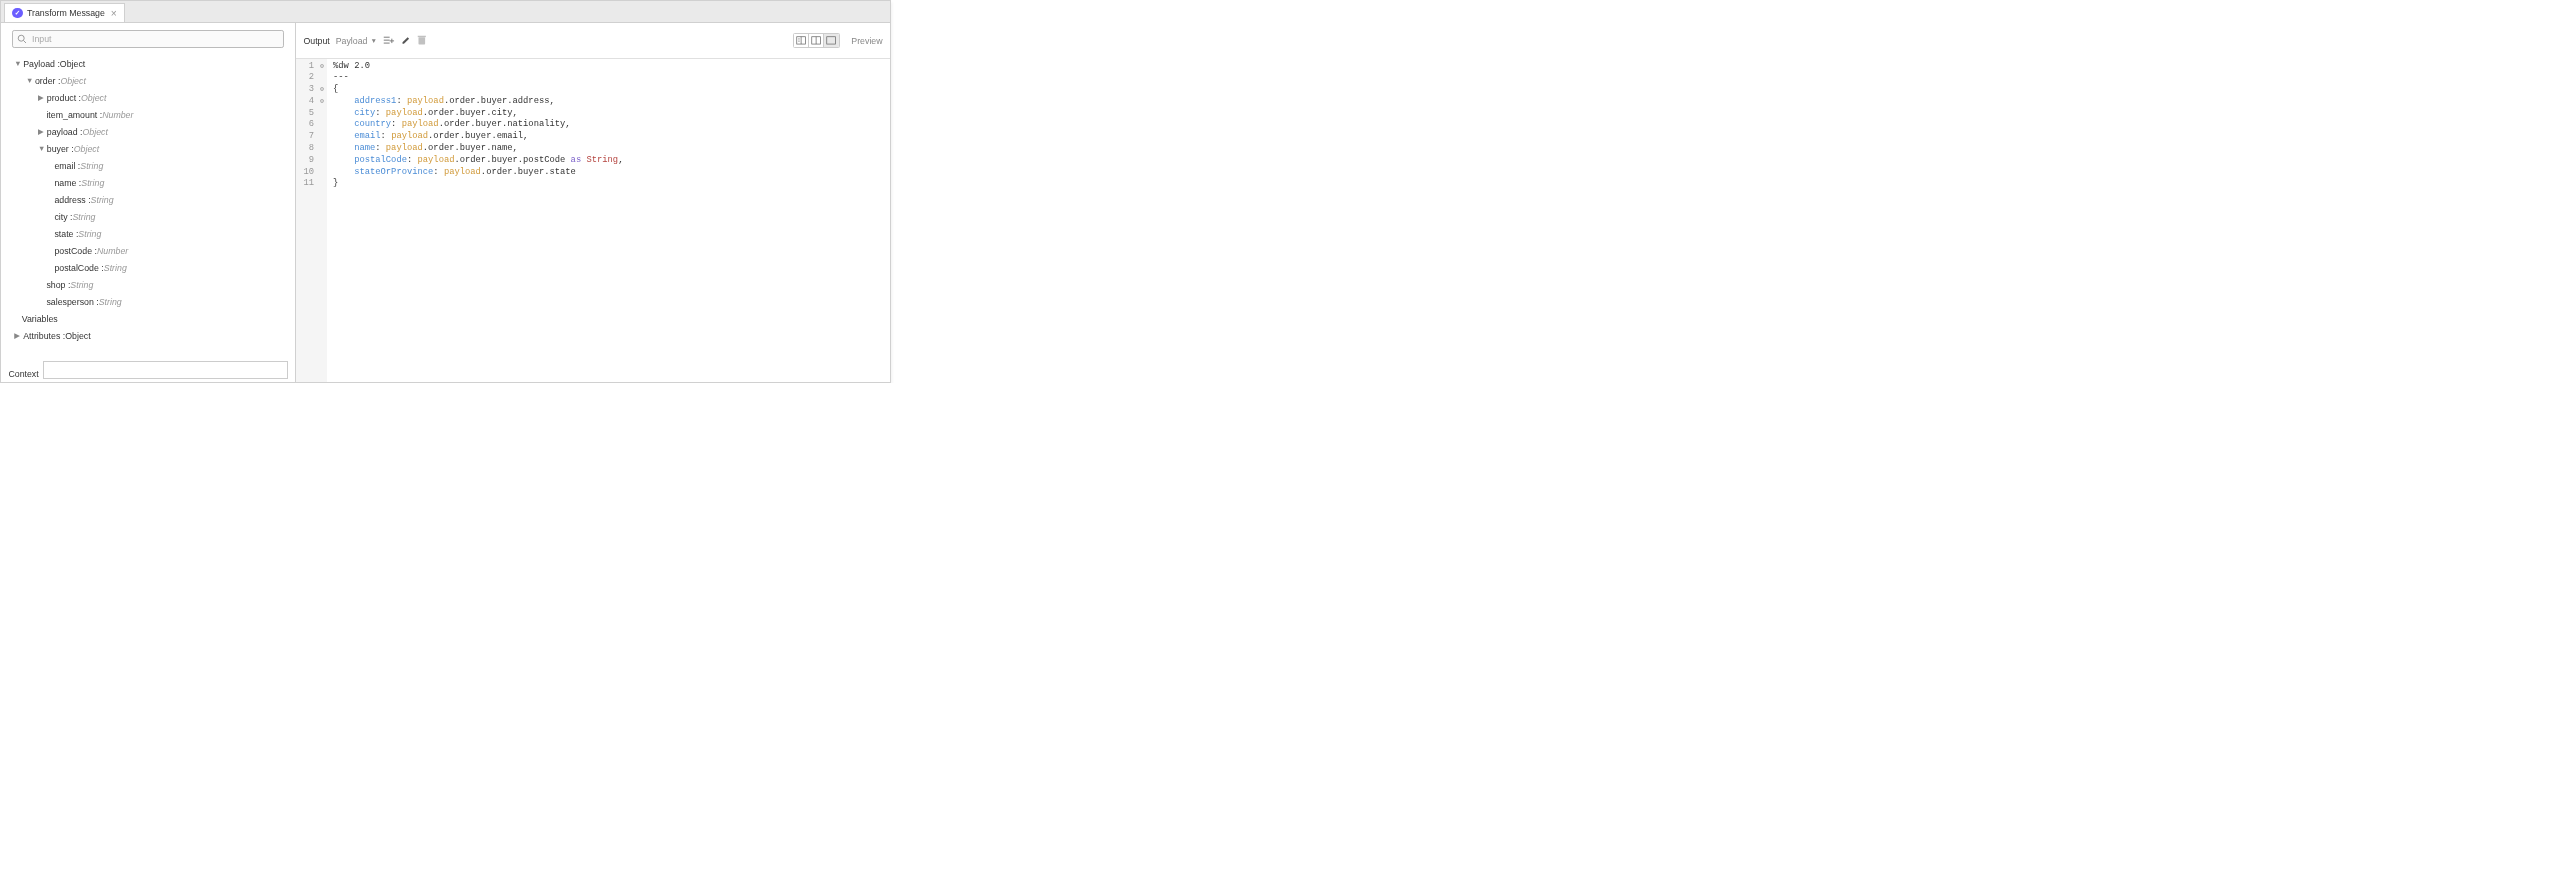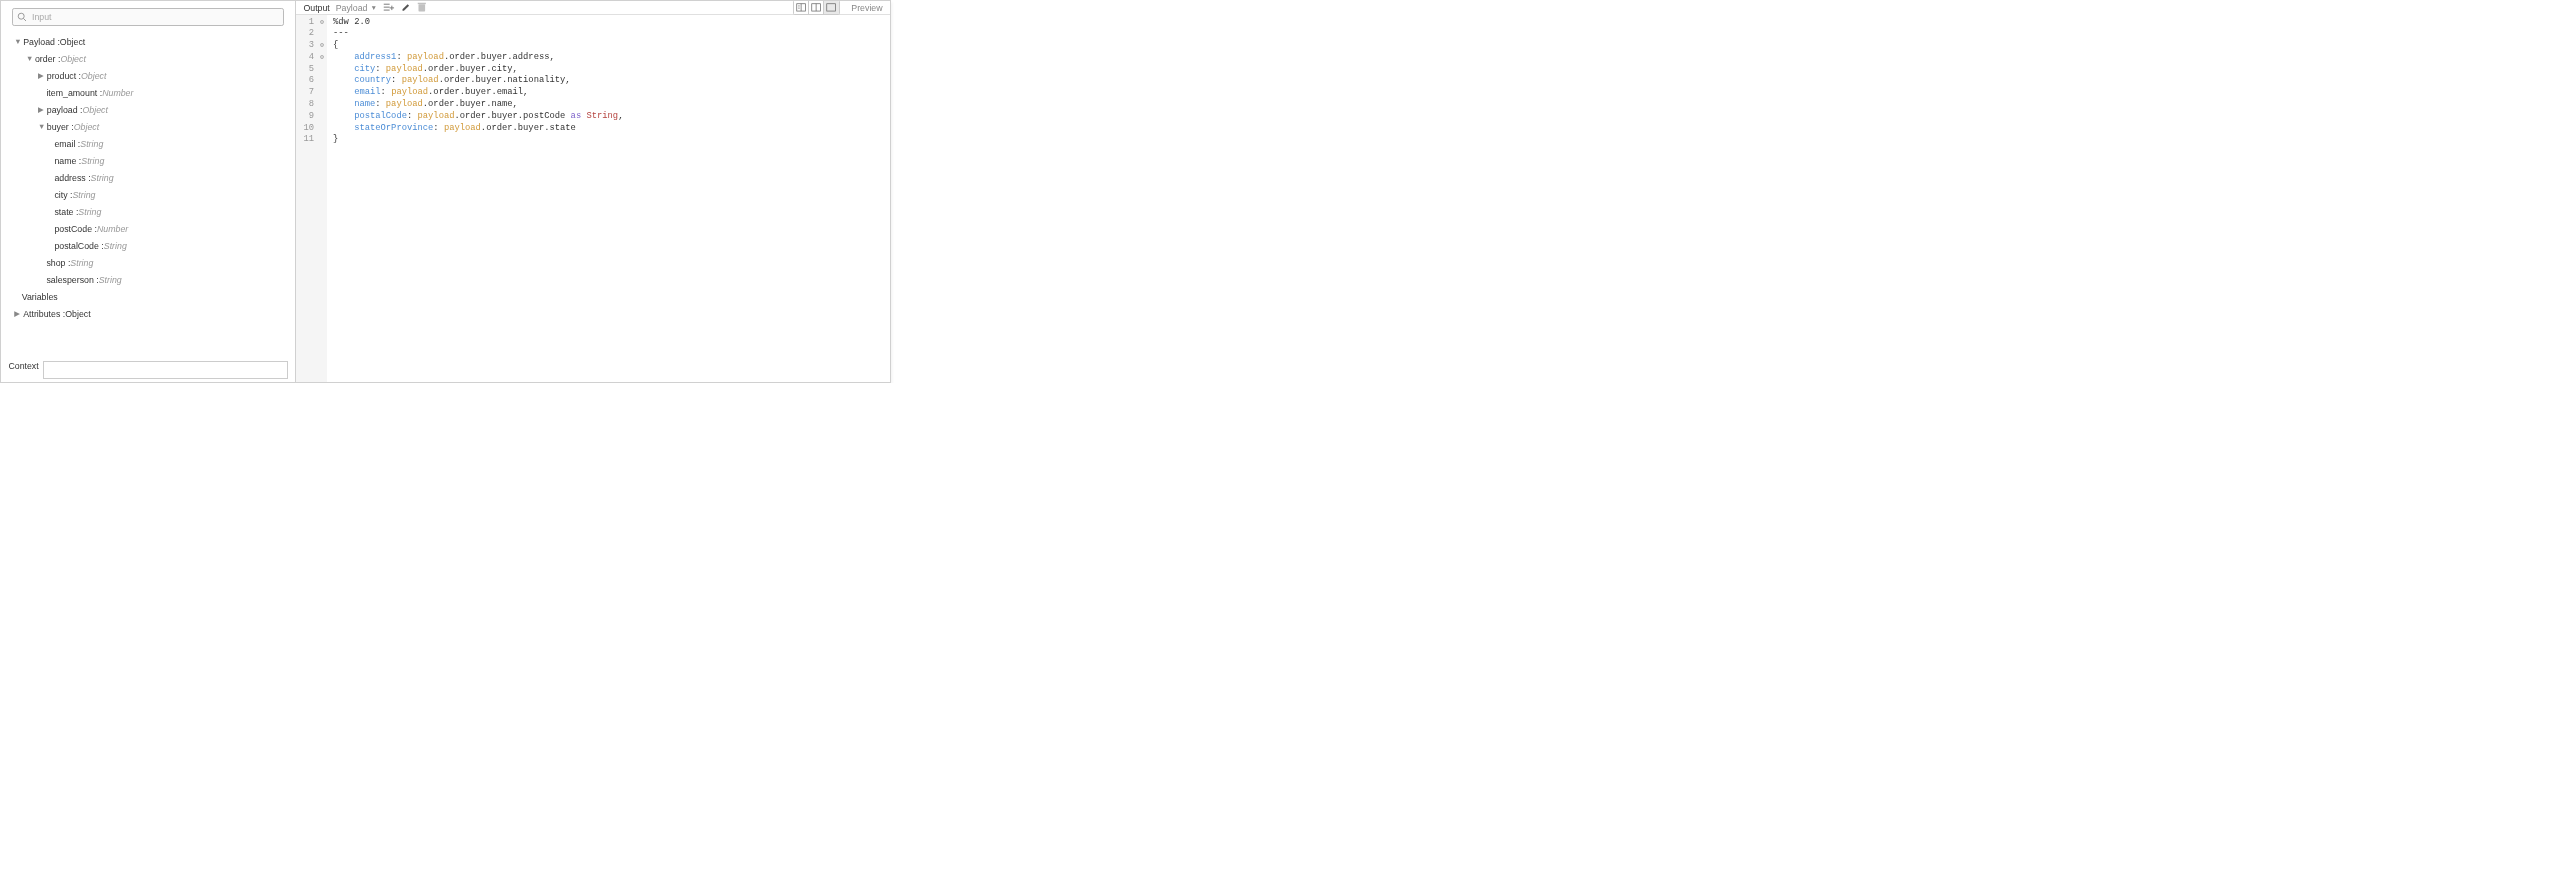--- a/index.html
+++ b/index.html
@@ -105,41 +105,41 @@
     .tree-arrow {
       width: 7.4px;
       font-size: 7.4px;
       color: #888;
       margin-right: 1.5px;
     }
     .tree-label { color: #333; }
     .tree-type { color: #999; font-style: italic; }
     .context-row {
       display: flex;
-      align-items: flex-start;
+      align-items: flex-end;
       padding: 2.9px 7.4px;
     }
     .context-label {
       font-size: 8.8px;
       margin-right: 4.4px;
     }
     .context-input {
       flex: 1;
       height: 17.7px;
       border: 0.7px solid #ccc;
       padding: 0 4.4px;
       font-size: 8.8px;
     }
     .right-panel {
       flex: 1;
       display: flex;
       flex-direction: column;
     }
     .output-toolbar {
-      height: 14px;
+      height: 36px;
       display: flex;
       align-items: center;
       padding: 0 7.4px;
       border-bottom: 0.7px solid #e0e0e0;
       gap: 5.9px;
     }
     .output-label {
       font-size: 8.8px;
       color: #333;
     }
@@ -216,20 +216,27 @@
     }
     .k-key { color: #4c8dd6; }
     .k-payload { color: #d19a3a; }
     .k-string { color: #b5443f; }
     .k-op { color: #7a5fc9; }
   </style>
 </head>
 <body>
 
 <div class="app">
+  <div class="tab-bar">
+    <div class="tab">
+      <span class="tab-icon"></span>
+      <span>Transform Message</span>
+      <span class="tab-close">×</span>
+    </div>
+  </div>
 
   <div class="main-area">
 
     <div class="left-panel">
       <div class="search-box">
         <svg class="search-icon-svg" viewBox="0 0 16 16" fill="none" stroke="#888" stroke-width="1.4">
           <circle cx="7" cy="7" r="5"></circle>
             <line x1="11" y1="11" x2="15" y2="15"></line>
         </svg>
         <input class="search-input" placeholder="Input" style="">

